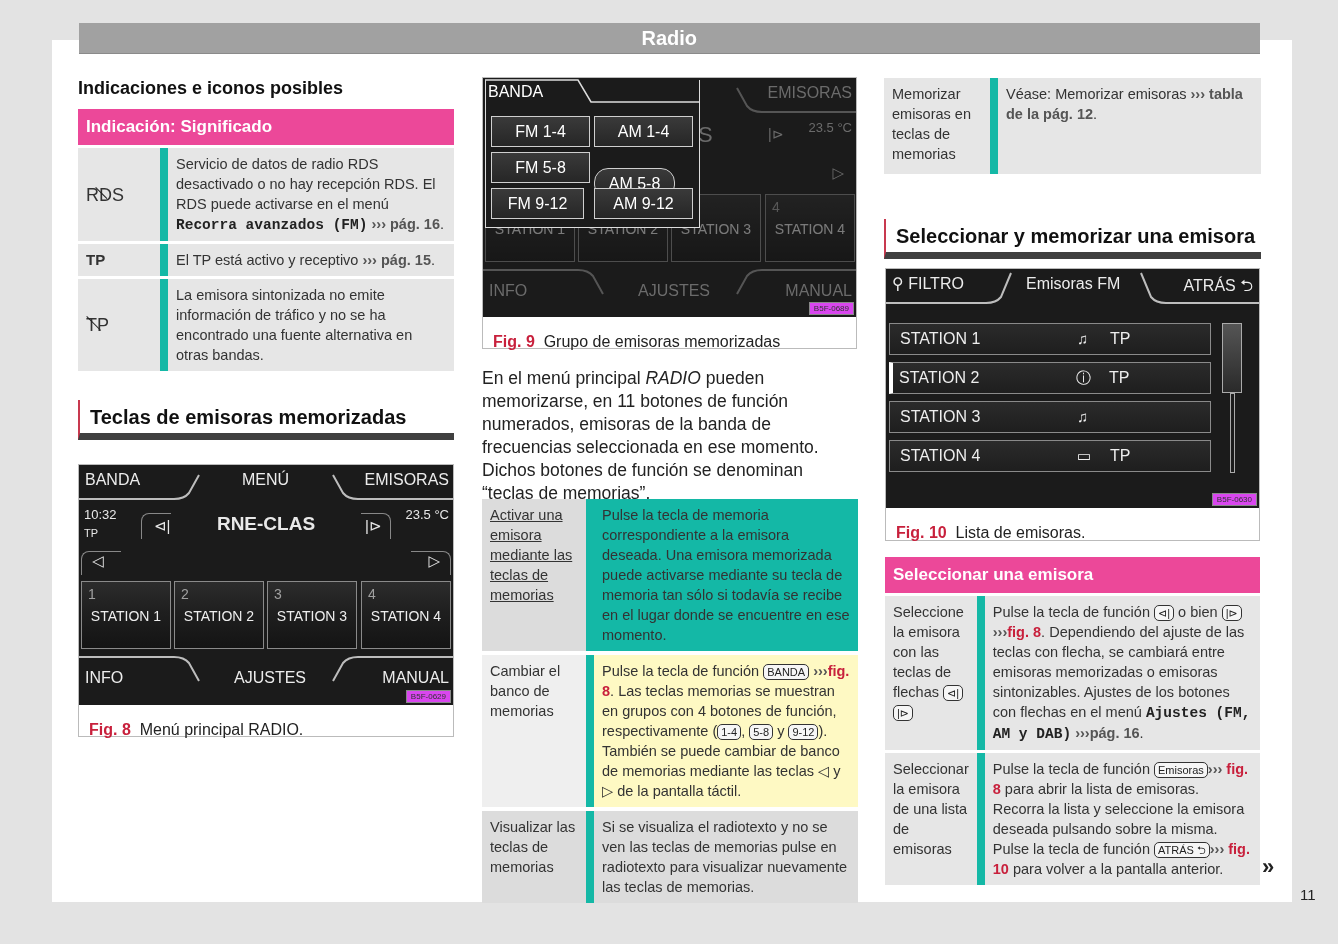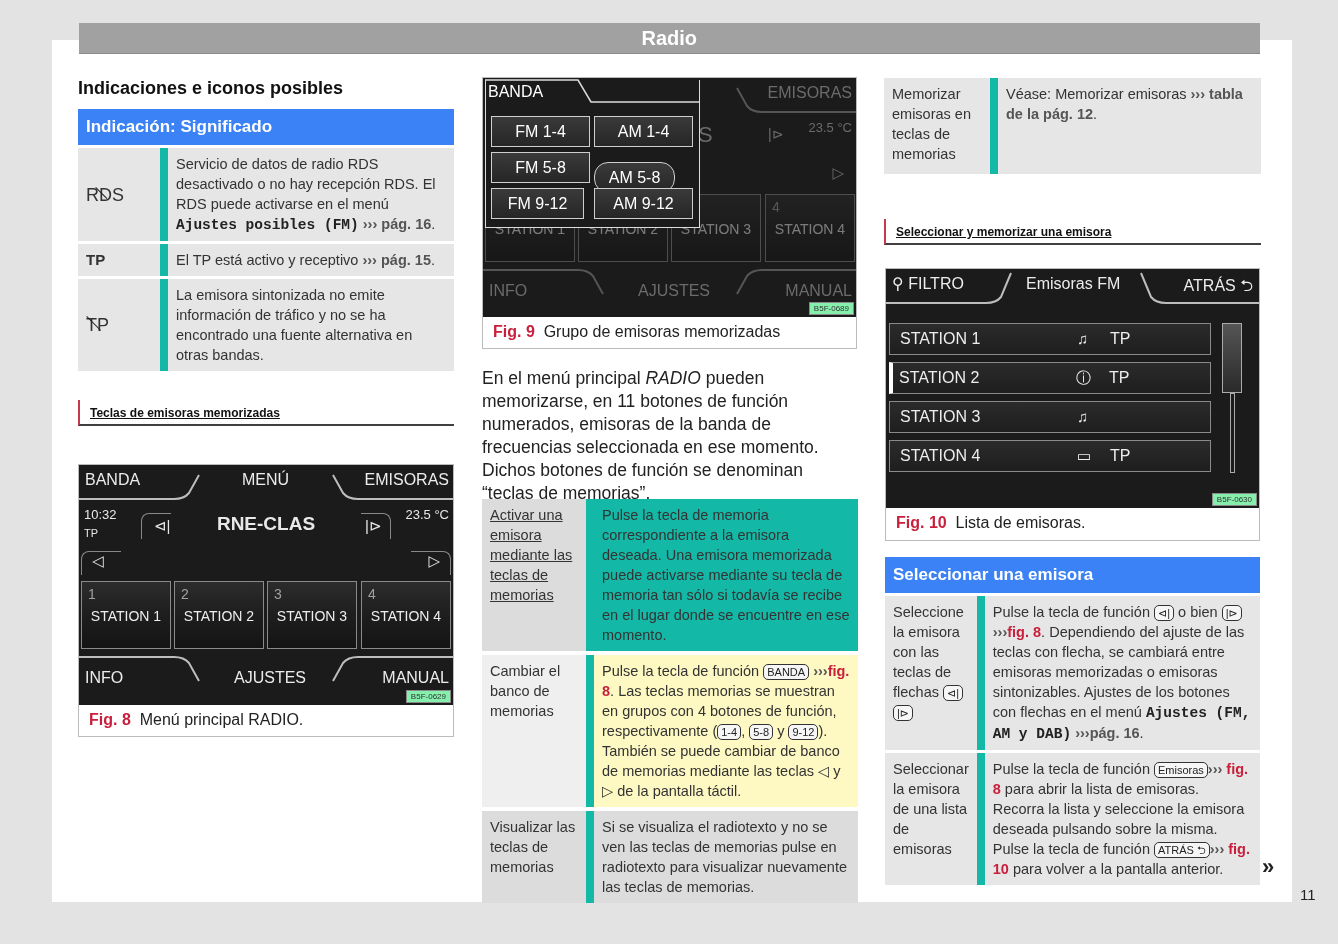--- a/index.html
+++ b/index.html
@@ -8,38 +8,38 @@
   .page { position: absolute; left: 52px; top: 40px; width: 1240px; height: 862px; background: #fff; }
   .header-bar { position: absolute; left: 79px; top: 23px; width: 1181px; height: 31px; background: #a1a1a1; border-bottom: 1px solid #8a8a8a; }
   .header-title { position: absolute; right: 563px; top: 4px; color: #fff; font-weight: bold; font-size: 20px; }
   .page-number { position: absolute; left: 1300px; top: 886px; font-size: 15px; color: #222; }
   .continue-mark { position: absolute; left: 1262px; top: 854px; font-size: 22px; font-weight: bold; color: #222; }
 
   .col { position: absolute; }
   .col1 { left: 78px; top: 76px; width: 376px; }
 
   .subheading { font-size: 18px; font-weight: bold; color: #111; margin-top: 2px; }
-  .section-heading { position: absolute; font-size: 12px; font-weight: bold; color: #111; border-left: 2px solid #c8394f; border-bottom: 2px solid #404040; padding: 6px 0 4px 10px; text-decoration: underline; }
+  .section-heading { position: absolute; font-size: 20px; font-weight: bold; color: #111; border-left: 2px solid #c8394f; border-bottom: 7px solid #404040; padding: 6px 0 4px 10px; }
 
   table.info { border-collapse: separate; border-spacing: 0 4px; width: 100%; font-size: 14.5px; line-height: 20px; color: #333; }
   table.info td { background: #e6e6e6; padding: 6px 8px 6px 8px; vertical-align: top; }
   table.info td.k { border-right: 8px solid #14b8a6; }
-  .dark-head { background: #3b82f6; color: #fff; font-weight: bold; font-size: 17px; padding: 8px 8px; }
+  .dark-head { background: #ec4899; color: #fff; font-weight: bold; font-size: 17px; padding: 8px 8px; }
   .mono { font-family: "Liberation Mono", "DejaVu Sans Mono", monospace; font-weight: bold; color: #222; }
   .ref { font-weight: bold; color: #555; }
   .fig-ref { color: #c8203c; font-weight: bold; }
   .key { display: inline-block; border: 1px solid #333; border-radius: 5px; font-size: 11px; line-height: 14px; padding: 0 3px; color: #222; background: #f6f6f6; }
 
   
   .figure { border: 1px solid #bbb; background: #fff; }
   .screen { position: relative; background: #1b1b1b; color: #e8e8e8; overflow: hidden; }
   .screen .tabtext { position: absolute; font-size: 16px; color: #ececec; }
   .screen .dim { color: #6b6b6b; }
-  .codebox { position: absolute; right: 2px; bottom: 2px; background: #86efac; color: #333; font-size: 8px; padding: 1px 4px; border: 1px solid #888; }
-  .caption { font-size: 16px; padding: 6px 10px; color: #222; }
+  .codebox { position: absolute; right: 2px; bottom: 2px; background: #d946ef; color: #333; font-size: 8px; padding: 1px 4px; border: 1px solid #888; }
+  .caption { font-size: 16px; padding: 16px 10px; color: #222; }
   .caption .fig-label { color: #c8203c; font-weight: bold; }
   .tile { position: absolute; border: 1px solid #8a8a8a; background: linear-gradient(#2c2c2c, #1f1f1f 45%, #141414); }
   .tile .num { position: absolute; left: 6px; top: 4px; font-size: 14px; color: #a0a0a0; }
   .tile .name { position: absolute; left: 0; right: 0; top: 26px; text-align: center; font-size: 14px; color: #eee; }
   .bandbtn { position: absolute; border: 1px solid #cfcfcf; background: linear-gradient(#3a3a3a, #262626); color: #fff; font-size: 16px; text-align: center; line-height: 30px; }
   .listrow { position: absolute; left: 3px; width: 322px; height: 32px; border: 1px solid #8a8a8a; background: linear-gradient(#2b2b2b, #1e1e1e); }
   .listrow .lname { position: absolute; left: 10px; top: 6px; font-size: 16px; color: #eee; }
   .listrow .licon { position: absolute; left: 187px; top: 6px; font-size: 15px; color: #eee; }
   .listrow .ltp { position: absolute; left: 220px; top: 6px; font-size: 16px; color: #eee; }
   .body-text { font-size: 17.5px; line-height: 23px; color: #222; }
@@ -56,21 +56,21 @@
   <div class="subheading">Indicaciones e iconos posibles</div>
   <div style="margin-top:10px;">
     <div class="dark-head">Indicación: Significado</div>
     <table class="info" style="border-spacing:0 3px;">
       <tbody>
           <tr>
         <td class="k" style="width:90px; vertical-align:middle; font-size:18px;">
           <span style="position:relative; display:inline-block;"><span>RDS</span><span style="position:absolute; left:10px; top:2px; width:16px; height:16px; border-top:1.5px solid #222; transform: rotate(45deg); transform-origin: left top;"></span></span>
         </td>
         <td style="height:82px;">
-          <span>Servicio de datos de radio RDS desactivado o no hay recepción RDS. El RDS puede activarse en el menú </span><span class="mono">Ajustes posibles (FM)</span> <span class="ref">›››</span> <span class="ref">pág. 16</span><span>.</span>
+          <span>Servicio de datos de radio RDS desactivado o no hay recepción RDS. El RDS puede activarse en el menú </span><span class="mono">Recorra avanzados (FM)</span> <span class="ref">›››</span> <span class="ref">pág. 16</span><span>.</span>
         </td>
       </tr>
       <tr>
         <td class="k" style="font-weight:bold; font-size:15px;">TP</td>
         <td>
           <span>El TP está activo y receptivo </span><span class="ref">›››</span> <span class="ref">pág. 15</span><span>.</span>
         </td>
       </tr>
       <tr>
         <td class="k" style="vertical-align:middle; font-size:18px;">
@@ -164,21 +164,21 @@
     <span class="tabtext dim" style="right:4px; top:204px;">MANUAL</span>
 
     <div style="position:absolute; left:2px; top:2px; width:215px; height:148px; background:#1b1b1b; border:1px solid #ddd; border-top:none;"></div>
     <svg style="position:absolute; left:0; top:0;" width="220" height="30">
       <path d="M2 2 L95 2 L108 24 L217 24" stroke="#ddd" stroke-width="1.5" fill="none"></path>
     </svg>
     <span class="tabtext" style="left:5px; top:5px; color:#fff;">BANDA</span>
     <div class="bandbtn" style="left:8px; top:38px; width:99px; height:31px;">FM 1-4</div>
     <div class="bandbtn" style="left:111px; top:38px; width:99px; height:31px;">AM 1-4</div>
     <div class="bandbtn" style="left:8px; top:74px; width:99px; height:31px;">FM 5-8</div>
-    <div class="bandbtn" style="left:111px; top:84px; width:81px; height:31px;border-radius:14px;">AM 5-8</div>
+    <div class="bandbtn" style="left:111px; top:90px; width:81px; height:31px;border-radius:14px;">AM 5-8</div>
     <div class="bandbtn" style="left:8px; top:110px; width:93px; height:31px;">FM 9-12</div>
     <div class="bandbtn" style="left:111px; top:110px; width:99px; height:31px;">AM 9-12</div>
     <span class="codebox">B5F-0689</span>
   </div>
   <div class="caption"><span class="fig-label">Fig. 9</span>&nbsp; <span>Grupo de emisoras memorizadas</span></div>
 </div>
 
 <div class="body-text" style="position:absolute; left:482px; top:367px; width:376px;">
   <span>En el menú principal </span><i>RADIO</i><span> pueden memorizarse, en 11 botones de función numerados, emisoras de la banda de frecuencias seleccionada en ese momento. Dichos botones de función se denominan “teclas de memorias”.</span>
 </div>

